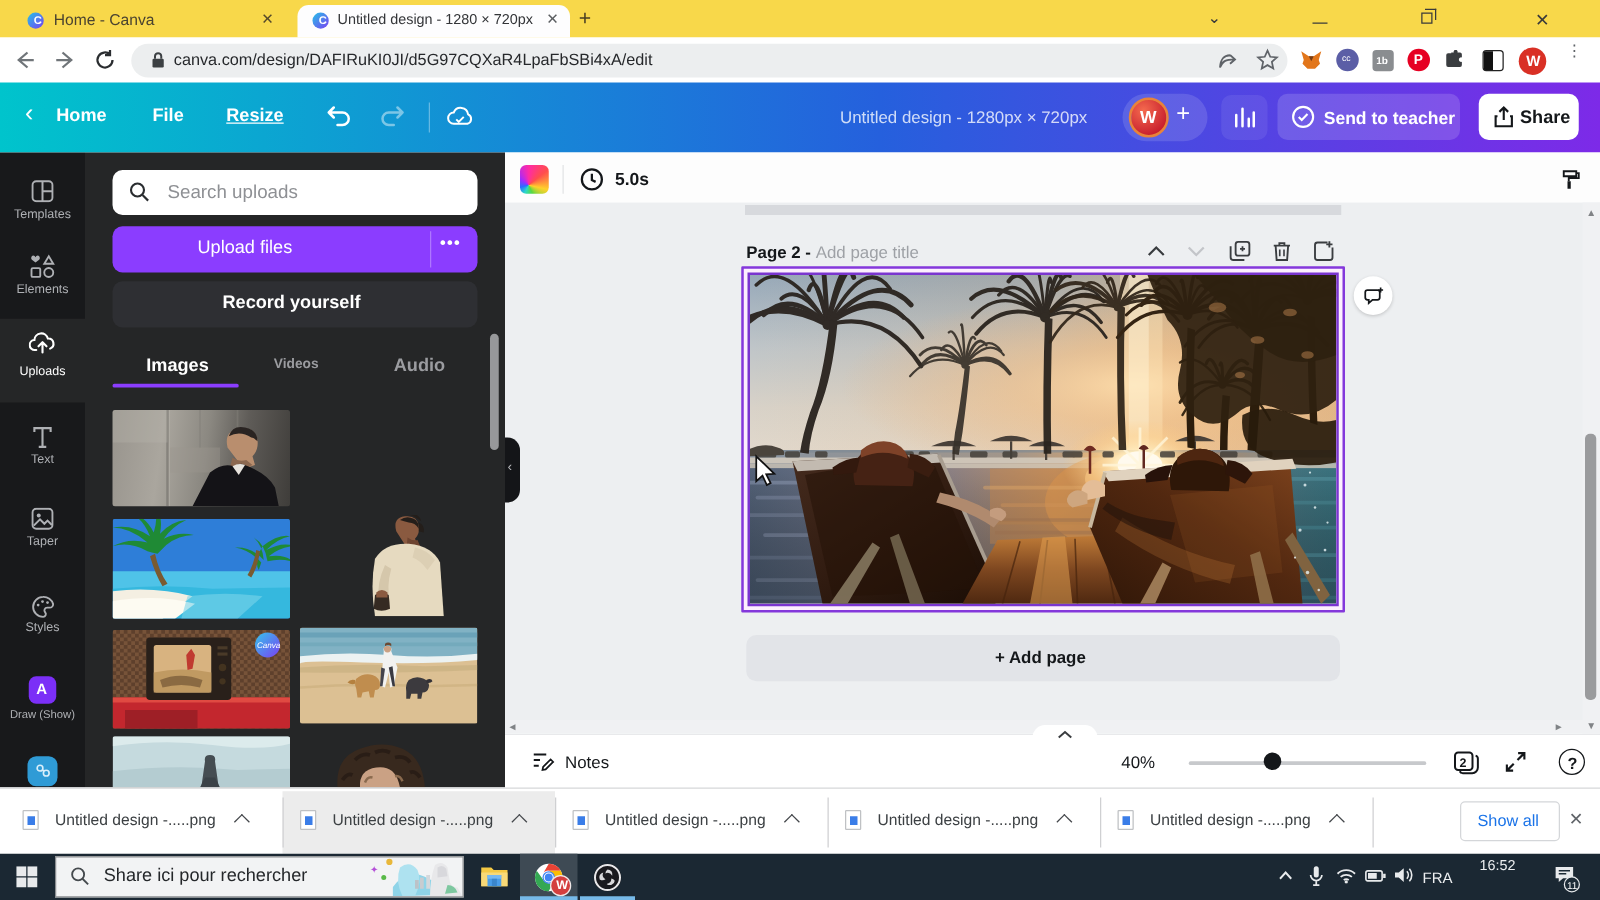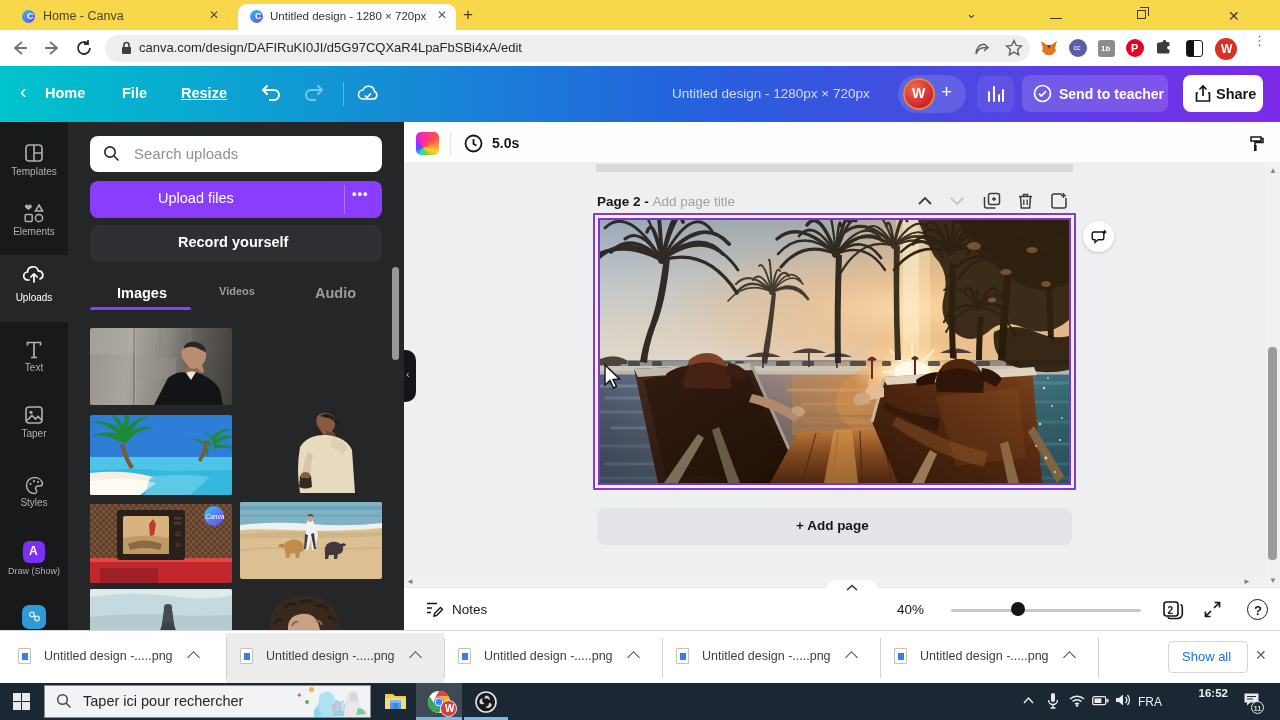--- a/index.html
+++ b/index.html
@@ -825,21 +825,21 @@
       <rect x="9" y="9" width="8" height="8" fill="#e8eaec"></rect>
     </svg>
 </div>
 <div class="abs" style="left:44px;top:685px;width:327px;height:33px;background:#f2f3f4;border:1px solid #8a8d90;"></div>
 <div class="abs" style="left:56px;top:693px;width:16px;height:16px;">
   <svg width="16" height="16" viewBox="0 0 16 16">
       <circle cx="6.5" cy="6.5" r="4.8" stroke="#454a4e" stroke-width="1.5" fill="none"></circle>
       <path d="M10 10 L14.5 14.5" stroke="#454a4e" stroke-width="1.5"></path>
     </svg>
 </div>
-<div class="abs" style="left:83px;top:693px;font-size:14.5px;color:#24272a;">Taper ici pour rechercher</div>
+<div class="abs" style="left:83px;top:693px;font-size:14.5px;color:#24272a;">Share ici pour rechercher</div>
 
 <div class="abs" style="left:296px;top:691px;font-size:8px;color:#b44fd8;">✦</div>
 <div class="abs" style="left:305px;top:700px;width:4px;height:4px;border-radius:50%;background:#58b947;"></div>
 <div class="abs" style="left:309px;top:687px;width:5px;height:5px;border-radius:50%;background:#e8b73a;"></div>
 <div class="abs" style="left:314px;top:688px;width:56px;height:29px;overflow:hidden;">
   <svg width="56" height="29" viewBox="0 0 56 29">
       <path d="M0 22 q10-14 22-10 q14 4 18 16 l-40 1z" fill="#8fd4e8"></path>
       <path d="M6 6 q8-6 14 2 q4 8 -2 21 h-10 q-6-12 -2-23z" fill="#aee2f0"></path>
       <path d="M34 4 q6-4 10 2 l2 12 q2 4 6 4 l4 7 h-26 q0-14 4-25z" fill="#e8e8ea"></path>
       <path d="M36 6 q4-3 7 1 l1 6 l-8 1z" fill="#d8d8dc"></path>
@@ -911,21 +911,21 @@
         <rect x="14.5" y="4" width="2" height="3.4" fill="#e8eaec"></rect>
       </svg>
     </div>
   <div class="abs" style="left:1115px;top:693px;width:16px;height:14px;">
       <svg width="16" height="14" viewBox="0 0 16 14">
         <path d="M1 5 h3 l4-3.5 v11 L4 9 H1 Z" fill="#e8eaec"></path>
         <path d="M10.5 4 a4.5 4.5 0 0 1 0 6 M12.5 2 a7.5 7.5 0 0 1 0 10" stroke="#e8eaec" stroke-width="1.3" fill="none"></path>
       </svg>
     </div>
   <div class="abs" style="left:1138px;top:695px;font-size:12px;color:#eceef0;">FRA</div>
-  <div class="abs" style="left:1168px;top:687px;width:60px;text-align:right;font-size:11.5px;color:#eceef0;font-weight:bold;">16:52</div>
+  <div class="abs" style="left:1168px;top:687px;width:60px;text-align:center;font-size:11.5px;color:#eceef0;">16:52</div>
   <div class="abs" style="left:1163px;top:728px;width:70px;text-align:center;font-size:11.5px;color:#eceef0;">03/08/2022</div>
   <div class="abs" style="left:1243px;top:692px;width:17px;height:15px;">
       <svg width="17" height="15" viewBox="0 0 17 15">
         <path d="M1.5 1.5 h14 v9 h-8 l-3.5 3 v-3 h-2.5z" fill="#e8eaec"></path>
         <path d="M4 4.5 h9 M4 7 h6" stroke="#1d2b36" stroke-width="1.2"></path>
       </svg>
     </div>
   <div class="abs" style="left:1251px;top:701px;width:13px;height:13px;border-radius:50%;background:#1d2b36;border:1px solid #e8eaec;"></div>
   <div class="abs" style="left:1253.5px;top:703.5px;font-size:8px;color:#fff;">11</div>
 </div>

